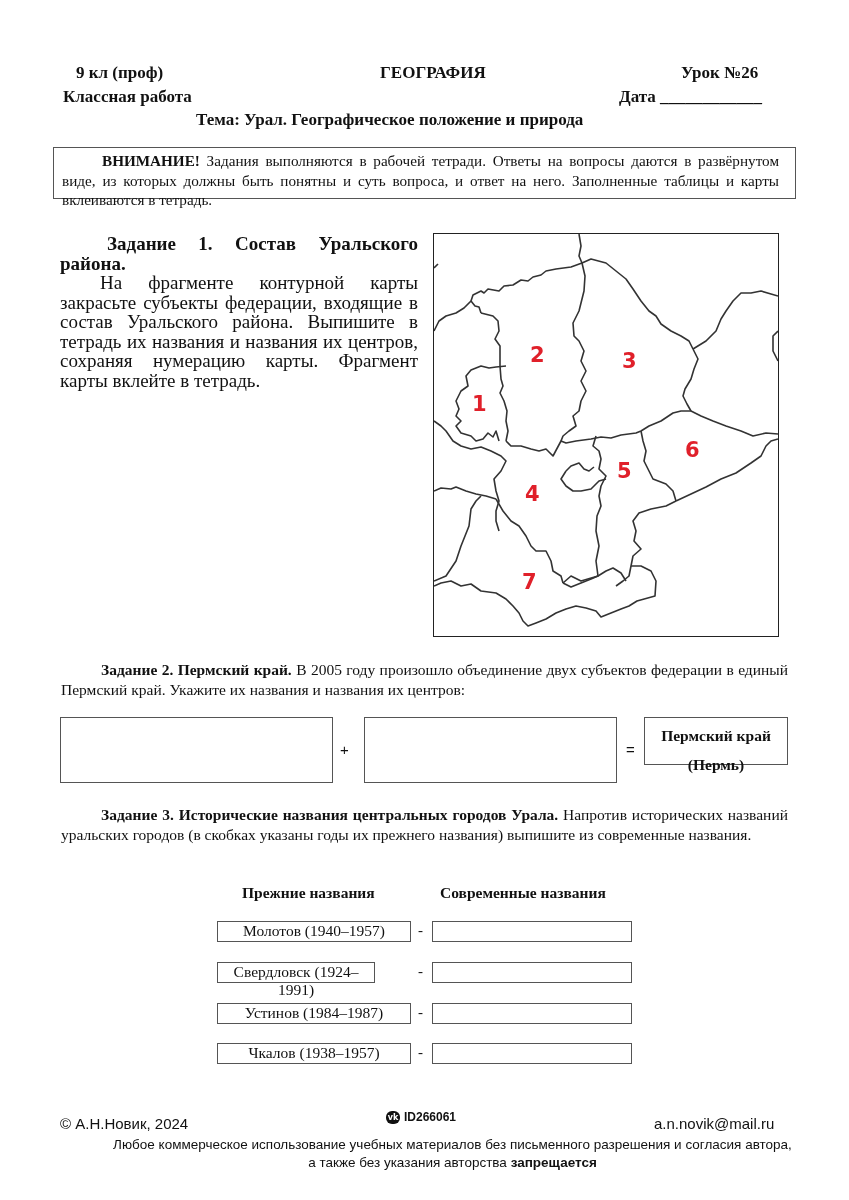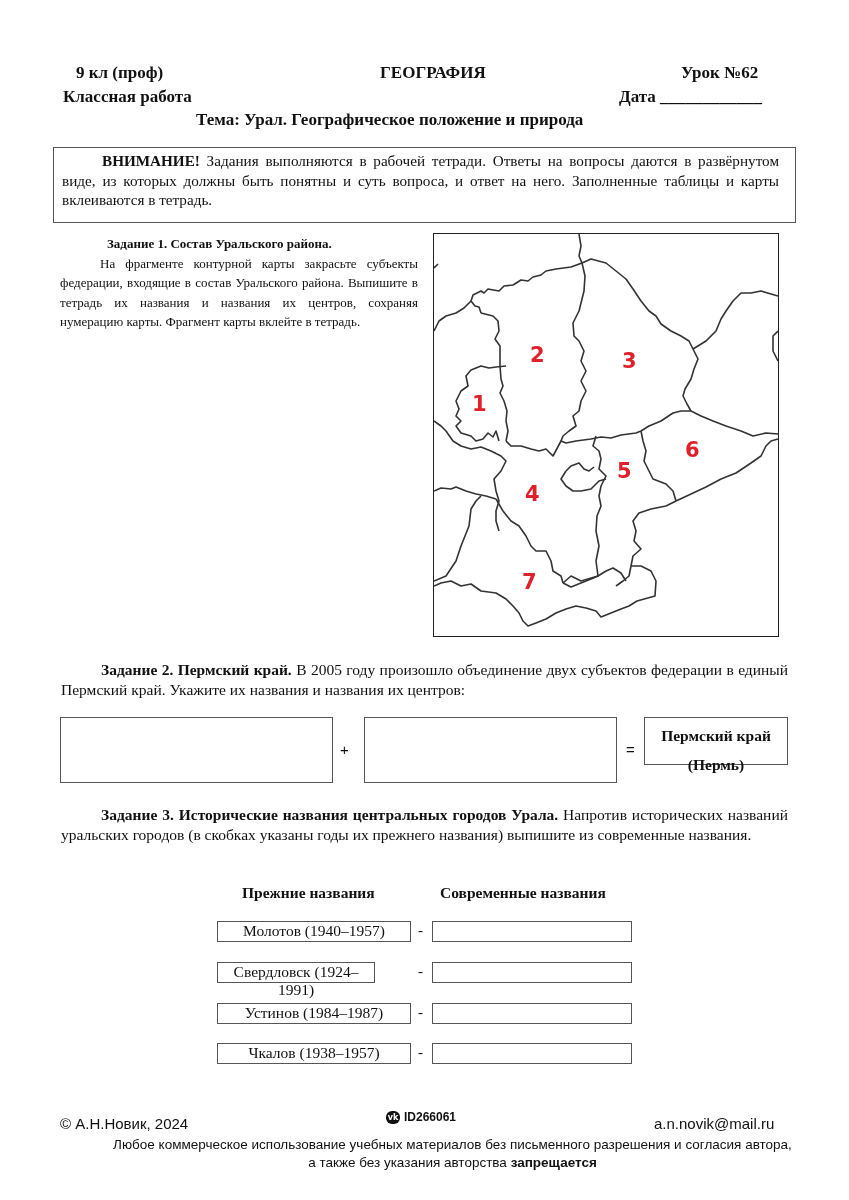--- a/index.html
+++ b/index.html
@@ -1,25 +1,25 @@
 <!DOCTYPE html>
 <html><head>
 <meta charset="utf-8">
 <style>
   html, body { margin: 0; padding: 0; background: #ffffff; }
   body { width: 849px; height: 1200px; position: relative; overflow: hidden;
          font-family: "Liberation Serif", serif; color: #111; }
   .abs { position: absolute; }
   .hdr { font-weight: bold; font-size: 17px; white-space: nowrap; }
-  .notice { left: 53px; top: 147px; width: 743px; height: 76px; border: 1px solid #555;
+  .notice { left: 53px; top: 147px; width: 743px; height: 52px; border: 1px solid #555;
             box-sizing: border-box; padding: 3px 16px 0 8px; font-size: 15.2px; line-height: 19.5px;
             text-align: justify; }
   .notice b { font-weight: bold; }
   .indent { display: inline-block; width: 40px; }
-  .task1 { left: 60px; top: 234px; width: 358px; font-size: 13px; line-height: 19.5px; text-align: justify; }
+  .task1 { left: 60px; top: 234px; width: 358px; font-size: 19px; line-height: 19.5px; text-align: justify; }
   .task-title { font-weight: bold; }
   .map { left: 433px; top: 233px; width: 346px; height: 404px; border: 1.5px solid #222; box-sizing: border-box; }
   .map svg { position: absolute; left: 0; top: 0; }
   .num { position: absolute; color: #e0202a; font-family: "DejaVu Sans", sans-serif; font-weight: bold; font-size: 21px; }
   .para { font-size: 15.5px; line-height: 20px; text-align: justify; }
   .box { border: 1px solid #555; box-sizing: border-box; background: #fff; }
   .op { font-size: 15px; font-family: "Liberation Sans", sans-serif; }
   .result { font-weight: bold; font-size: 15.5px; text-align: center; line-height: 29px; padding-top: 3px; }
   .colhdr { font-weight: bold; font-size: 15.5px; white-space: nowrap; }
   .oldname { font-size: 15.5px; text-align: center; line-height: 18px; }
@@ -27,21 +27,21 @@
   .footer-line { font-family: "Liberation Sans", sans-serif; font-size: 15px; white-space: nowrap; }
   .footer-small { font-family: Liberation Sans, sans-serif; font-size: 13.5px; text-align: center; width: 849px; left: 0; line-height: 18px; padding-left: 28px; }
   .vk { display: inline-block; width: 14px; height: 13px; background: #111; border-radius: 6px; color: #fff;
         font-size: 8px; font-weight: bold; text-align: center; line-height: 13px; vertical-align: middle; margin-right: 4px; font-family: "DejaVu Sans", sans-serif; }
 </style>
 </head>
 <body>
 
 <div class="abs hdr" style="left:76px; top:63px;">9 кл (проф)</div>
 <div class="abs hdr" style="left:380px; top:63px;">ГЕОГРАФИЯ</div>
-<div class="abs hdr" style="left:681px; top:63px;">Урок №62</div>
+<div class="abs hdr" style="left:681px; top:63px;">Урок №26</div>
 <div class="abs hdr" style="left:63px; top:87px;">Классная работа</div>
 <div class="abs hdr" style="left:619px; top:87px;">Дата ____________</div>
 <div class="abs hdr" style="left:196px; top:110px;">Тема: Урал. Географическое положение и природа</div>
 
 <div class="abs notice"><span class="indent"></span><b>ВНИМАНИЕ!</b><span> Задания выполняются в рабочей тетради. Ответы на вопросы даются в развёрнутом виде, из которых должны быть понятны и суть вопроса, и ответ на него. Заполненные таблицы и карты вклеиваются в тетрадь.</span></div>
 
 <div class="abs task1">
   <div style="text-indent:47px;" class="task-title">Задание 1. Состав Уральского района.</div>
   <div style="text-indent:40px;">На фрагменте контурной карты закрасьте субъекты федерации, входящие в состав Уральского района. Выпишите в тетрадь их названия и названия их центров, сохраняя нумерацию карты. Фрагмент карты вклейте в тетрадь.</div>
 </div>

